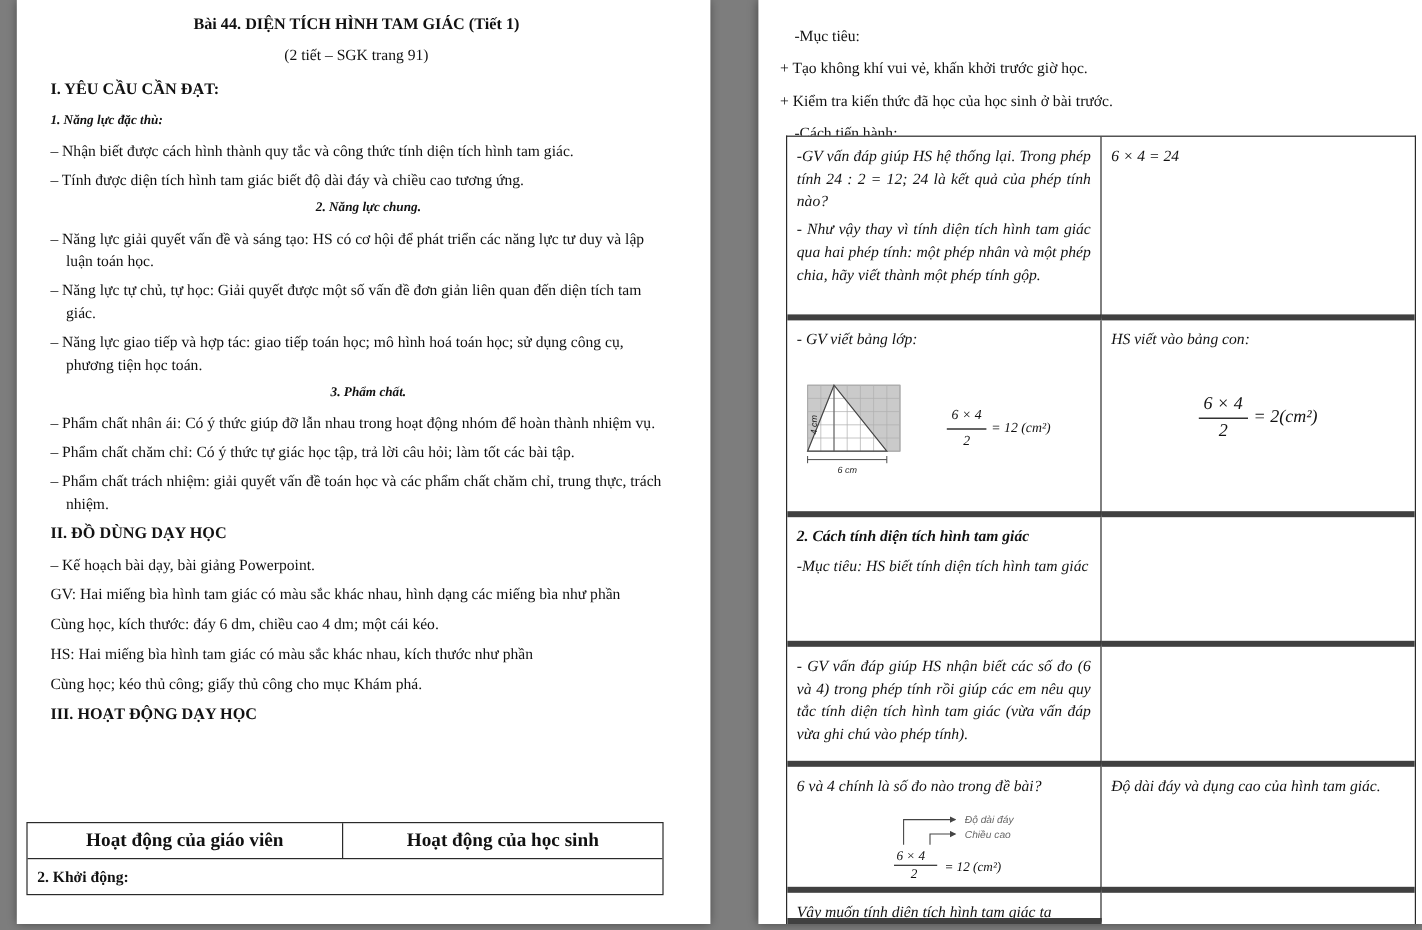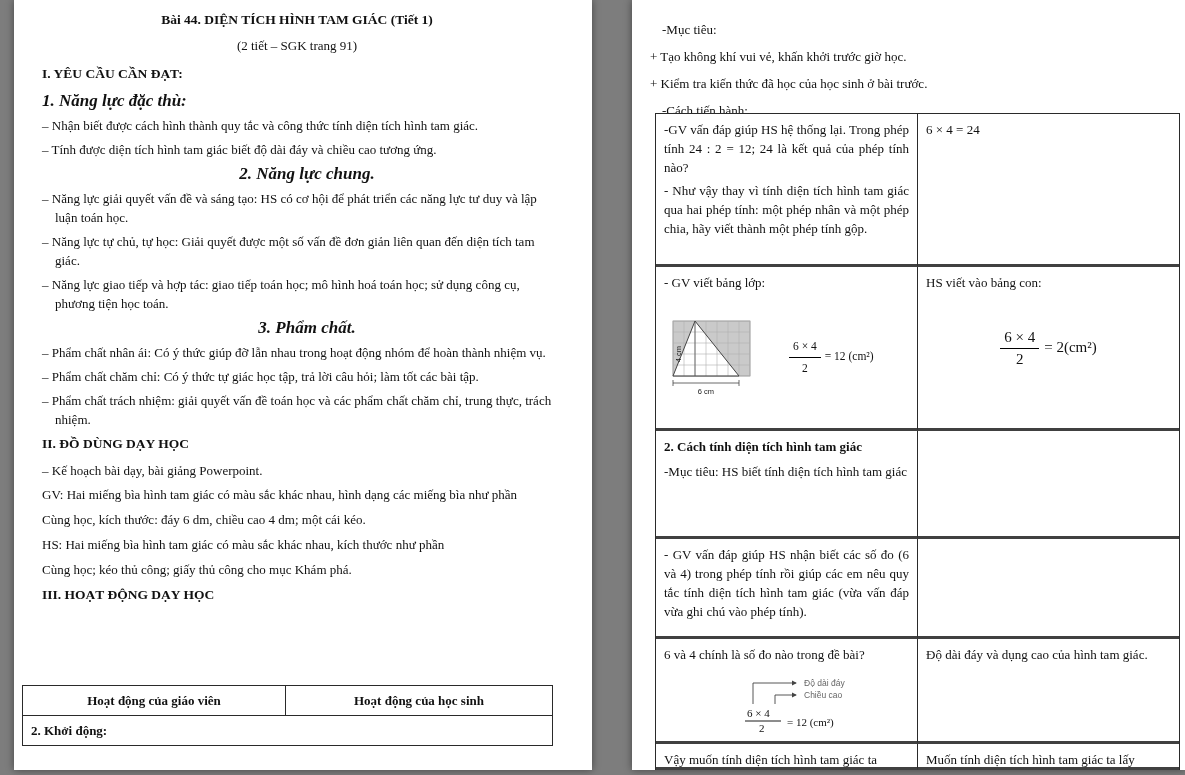--- a/index.html
+++ b/index.html
@@ -11,44 +11,44 @@
   }
   .stage{position:relative;width:1185px;height:775px;overflow:hidden;}
   .page{position:absolute;top:0;background:#fff;box-sizing:border-box;overflow:hidden;box-shadow:0 0 8px rgba(0,0,0,.45);}
   .page-left{left:14px;width:578px;height:770px;padding:8px 40px 0 28px;}
   .page-right{left:632px;width:553px;height:770px;padding:0;}
 
   
   .lp-title{font-size:13.5px;font-weight:700;text-align:center;line-height:20px;margin:2px 0 6px;}
   .lp-sub{font-size:13px;text-align:center;line-height:19px;margin:0 0 9px;}
   .sec{font-size:13.5px;font-weight:700;line-height:19px;margin:4px 0 8px;}
-  .subh{font-size:17px;font-weight:700;font-style:italic;line-height:19px;margin:2px 0 6px;}
+  .subh{font-size:11px;font-weight:700;font-style:italic;line-height:19px;margin:2px 0 6px;}
   .subh.ind{padding-left:20px;text-align:center;}
   .para{font-size:13px;line-height:19px;margin:0 0 5px;padding-left:13px;text-indent:-13px;}
   .para-plain{font-size:13px;line-height:19px;margin:0 0 6px;}
 
   .ltable{position:absolute;left:8px;top:685px;width:529px;border:1px solid #2a2a2a;background:#fff;}
   .lhead{display:flex;border-bottom:1px solid #2a2a2a;}
-  .lth{font-size:13px;font-weight:700;text-align:center;line-height:29px;height:29px;overflow:hidden;}
+  .lth{font-size:16px;font-weight:700;text-align:center;line-height:29px;height:29px;overflow:hidden;}
   .lth.c1{width:262px;border-right:1px solid #2a2a2a;}
   .lth.c2{flex:1;}
   .lrow{height:29px;line-height:29px;font-size:13px;font-weight:700;padding-left:8px;overflow:hidden;}
 
   
   .intro{padding:20px 6px 0 18px;font-size:13px;}
   .intro p{margin:0 0 8px;line-height:19px;}
   .intro .dash{padding-left:12px;}
 
   .rtable{
     position:absolute;left:23px;right:5px;top:113px;bottom:0;
     display:grid;grid-template-columns:262px 1fr;
     grid-template-rows:153px 164px 108px 100px 105px 1fr;
     border:1px solid #2a2a2a;border-bottom:none;background:#fff;overflow:hidden;
   }
-  .cell{border-bottom:3px solid #404040;padding:6px 8px;font-size:13px;line-height:19px;overflow:hidden;}
+  .cell{border-bottom:5px solid #404040;padding:6px 8px;font-size:13px;line-height:19px;overflow:hidden;font-style:italic;}
   .cell.cl{border-right:1px solid #2a2a2a;}
   .cell p{margin:0 0 4px;}
   .just{text-align:justify;}
   .bold{font-weight:700;}
   .mt6{margin-top:6px !important;}
 
   .figrow{display:flex;align-items:center;gap:30px;margin-top:26px;}
   .frac{display:inline-block;text-align:center;vertical-align:middle;}
   .frac .num{display:block;border-bottom:1px solid #000;padding:0 4px 1px;}
   .frac .den{display:block;padding-top:1px;}
@@ -194,20 +194,17 @@
           </svg>
         </div>
       </div>
       <div class="cell">
         <p class="just">Độ dài đáy và dụng cao của hình tam giác.</p>
       </div>
 
       <div class="cell cl">
         <p class="just">Vậy muốn tính diện tích hình tam giác ta</p>
       </div>
-      <div class="cell">
-        <p class="just">Muốn tính diện tích hình tam giác ta lấy</p>
-      </div>
 
     </div>
   </section>
 
 </div>
 
 </body></html>

